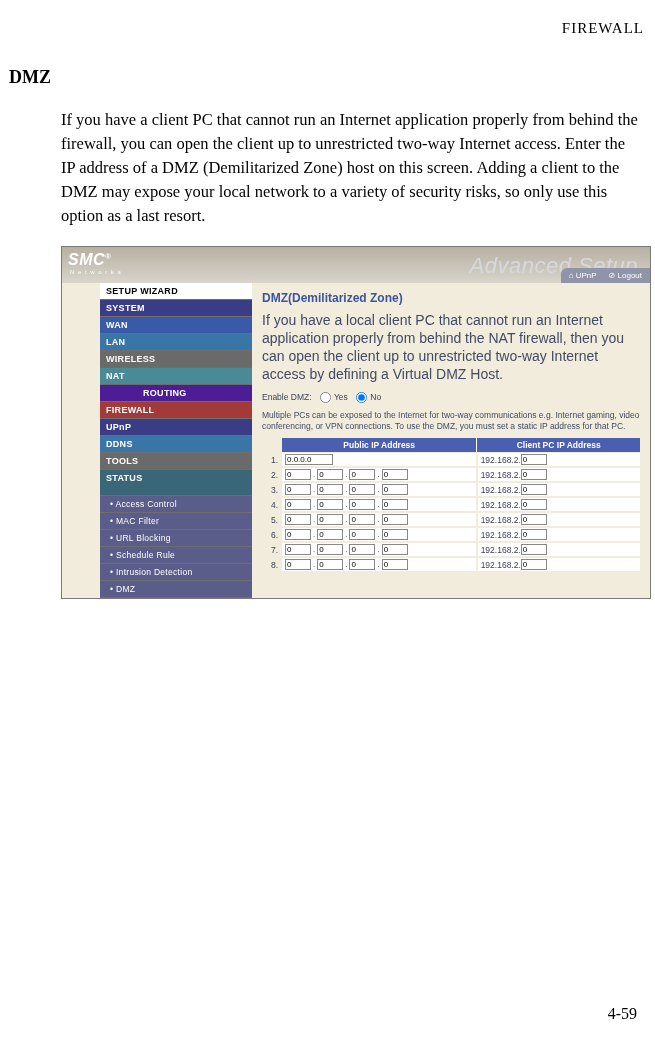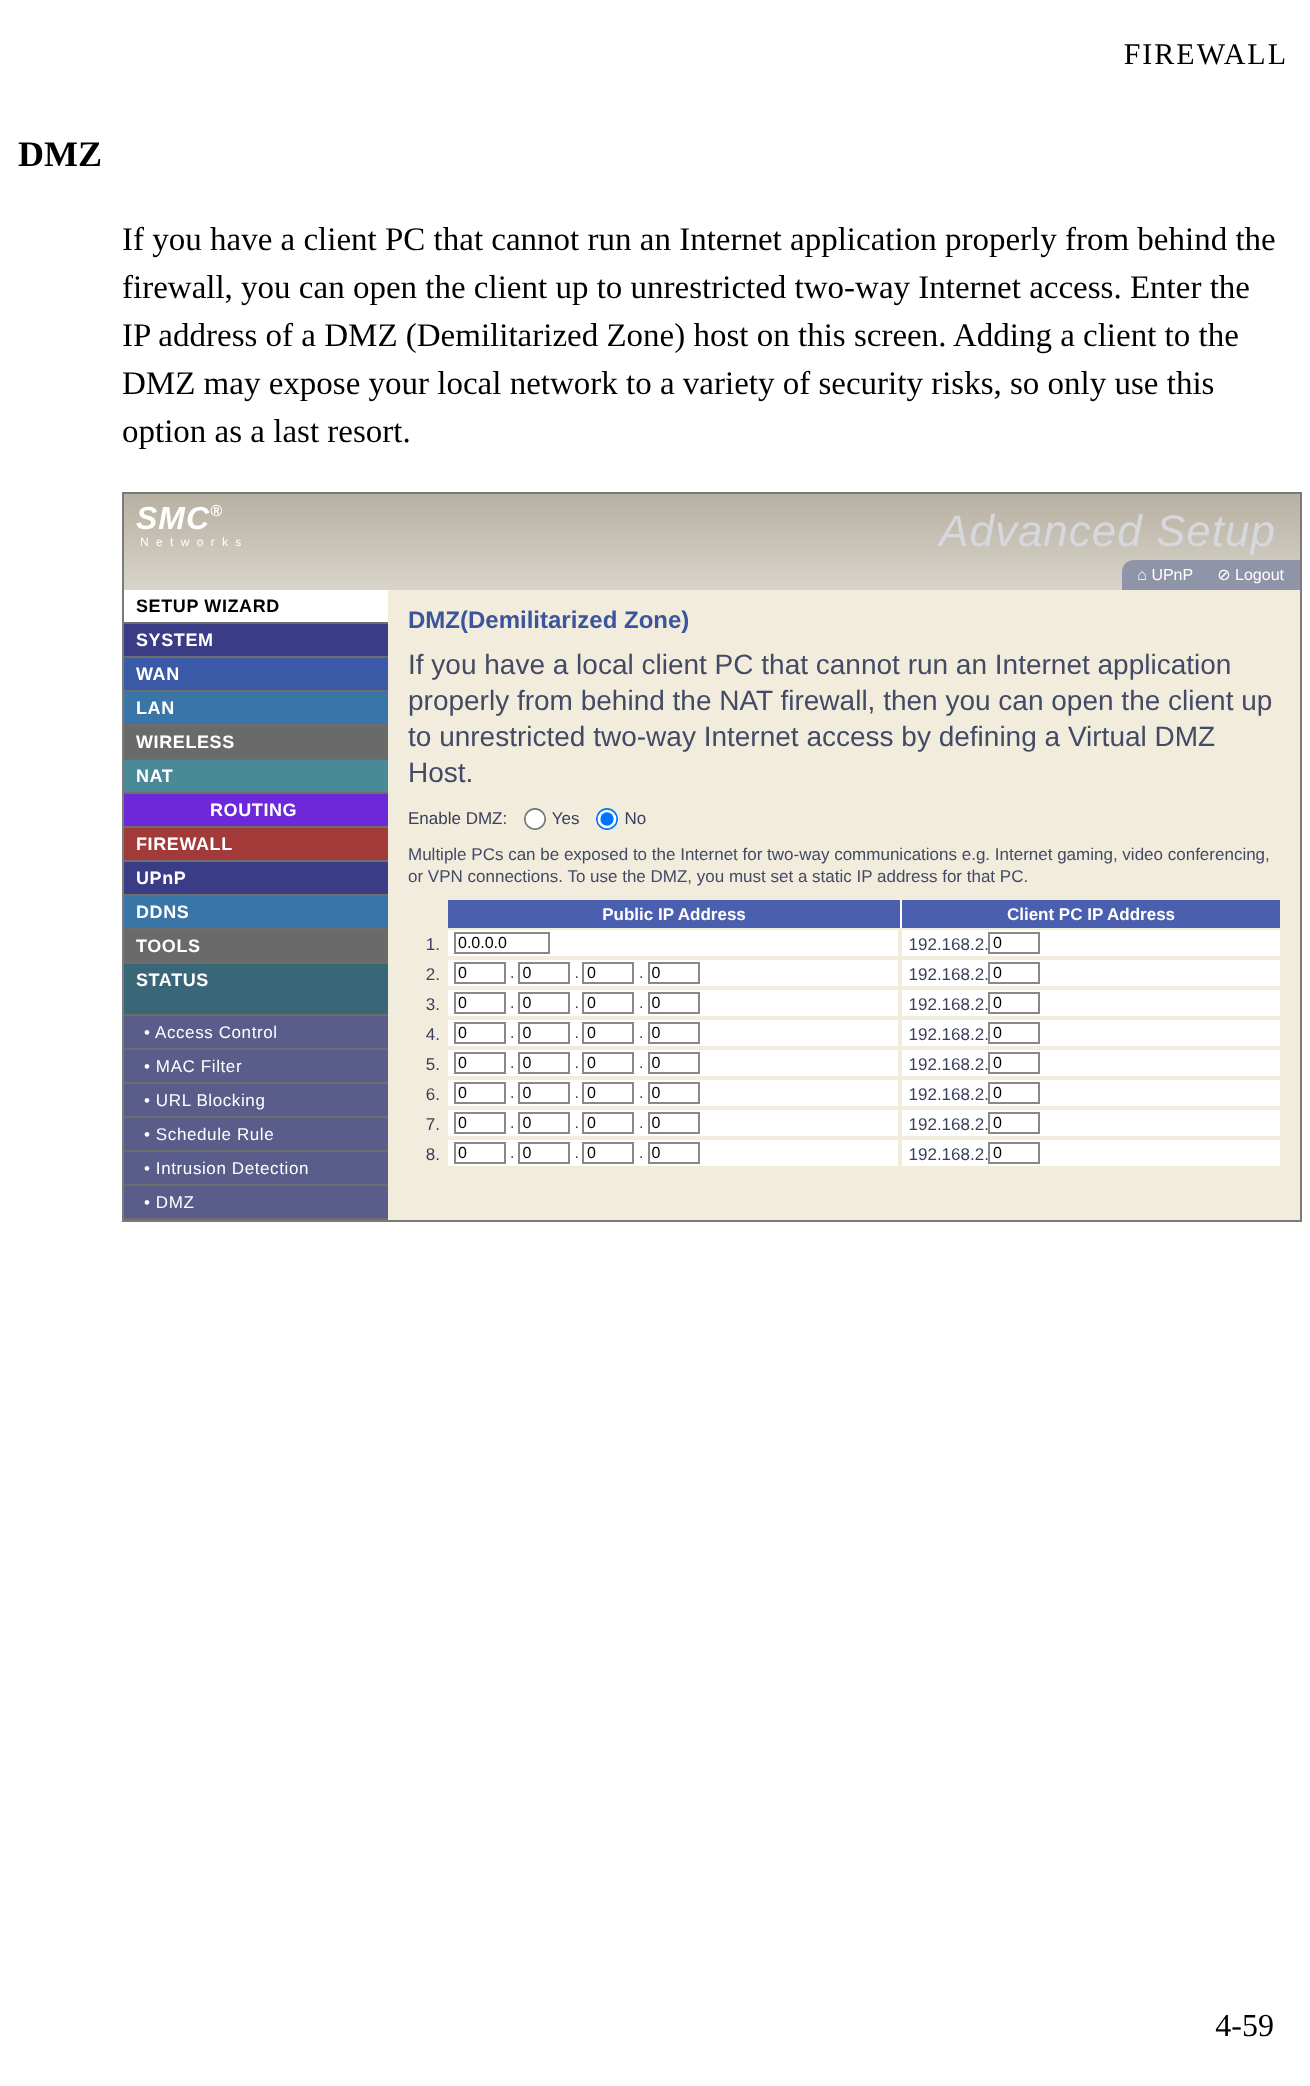--- a/index.html
+++ b/index.html
@@ -4,38 +4,38 @@
 <style>
   * { box-sizing: border-box; margin: 0; padding: 0; }
   body { width: 655px; height: 1043px; background: #fff; font-family: Georgia, 'Times New Roman', serif; color: #000; position: relative; }
   .page { padding: 20px 5px 0 5px; }
   .hdr-right { text-align: right; font-family: Georgia, serif; font-size: 15px; letter-spacing: 1px; font-variant: small-caps; margin-right: 6px; margin-bottom: 30px; }
   .section-title { font-weight: bold; font-size: 18px; margin: 0 0 20px 4px; }
   .body-text { font-size: 16.5px; line-height: 1.45; margin: 0 10px 18px 56px; }
   .page-num { position: absolute; bottom: 20px; right: 18px; font-size: 16px; }
 
   .shot-wrap { margin-left: 56px; width: 590px; border: 1px solid #7a7a7a; background: #f2ecdc; font-family: Arial, Helvetica, sans-serif; font-size: 9px; }
-  .banner { position: relative; height: 48px; background: linear-gradient(180deg,#b7b0a2 0%,#cbc6ba 60%,#d9d5cb 100%); }
+  .banner { position: relative; height: 36px; background: linear-gradient(180deg,#b7b0a2 0%,#cbc6ba 60%,#d9d5cb 100%); }
   .banner-logo { position: absolute; left: 6px; top: 4px; color: #fff; font-weight: bold; font-size: 16px; letter-spacing: 0.5px; font-style: italic; }
   .banner-logo sup { font-size: 8px; }
   .banner-sub { position: absolute; left: 8px; top: 22px; color: #fff; font-size: 6px; letter-spacing: 1px; }
   .banner-title { position: absolute; right: 12px; top: 6px; color: #d7d7de; font-size: 22px; font-style: italic; letter-spacing: 0.5px; }
   .banner-bar { position: absolute; right: 0; bottom: 0; height: 15px; background: #8f94a8; color: #fff; font-size: 8px; padding: 1px 8px; display: flex; align-items: center; gap: 12px; border-top-left-radius: 6px; }
   .banner-bar span { cursor: default; }
 
   .shot-body { display: flex; }
-  .nav { width: 132px; }
+  .nav { width: 152px; margin-left: 38px; }
   .nav-item { color: #fff; font-size: 9px; font-weight: bold; padding: 3px 6px; border-bottom: 1px solid #6d6d6d; letter-spacing: 0.3px; }
   .nav-setup { background: #fff; color: #000; }
   .c-system  { background: #3a3d85; }
   .c-wan     { background: #3a5aa7; }
   .c-lan     { background: #3a75a7; }
   .c-wireless{ background: #6a6a6a; }
   .c-nat     { background: #4a8a97; }
-  .c-routing { background: #6d28d9; padding-left: 43px; }
+  .c-routing { background: #4c1d95; padding-left: 43px; }
   .c-firewall{ background: #a33a3a; }
   .nav-sub   { background: #5a5c8a; font-weight: normal; font-size: 8.5px; padding-left: 10px; }
   .c-upnp    { background: #3a3d85; }
   .c-ddns    { background: #3a75a7; }
   .c-tools   { background: #6a6a6a; }
   .c-status  { background: #3a6777; padding-bottom: 12px; }
 
   .content { flex: 1; padding: 8px 10px; color: #3a3e5c; }
   .content h3 { color: #3b549e; font-size: 12px; margin-bottom: 6px; }
   .desc { font-size: 14px; color: #434a66; margin-bottom: 8px; line-height: 1.3; }

